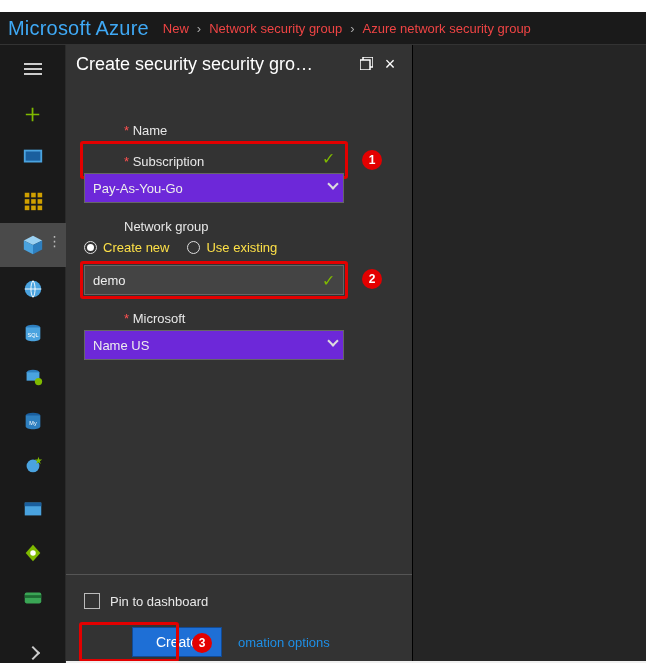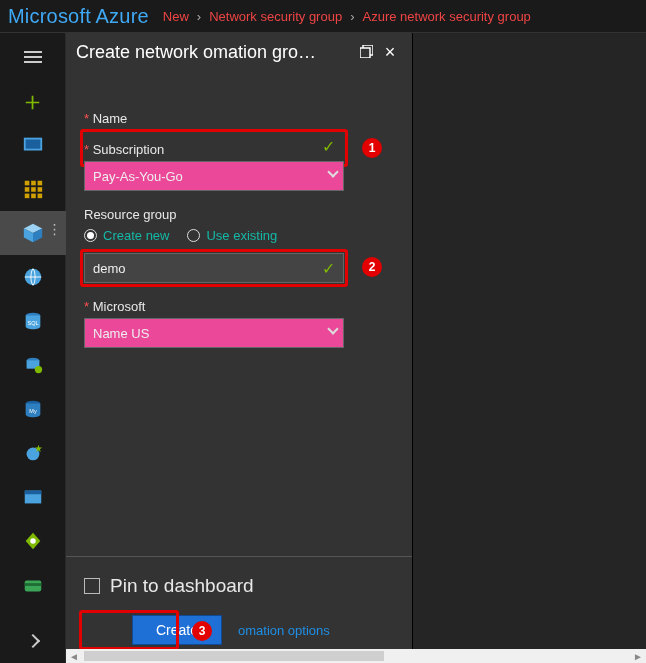--- a/index.html
+++ b/index.html
@@ -1,20 +1,20 @@
 <!DOCTYPE html>
 <html><head>
 <meta charset="utf-8">
 <style>
   * { box-sizing: border-box; margin: 0; padding: 0; font-family: "Segoe UI", Arial, sans-serif; }
   html, body { width: 646px; height: 663px; background: #fff; overflow: hidden; }
   .root { width: 646px; height: 663px; position: relative; background: #1a1a1a; }
 
   
-  .topbar { height: 33px; display: flex; align-items: center; padding: 0 8px; background: #1a1a1a; border-bottom: 1px solid #333; }
+  .topbar { height: 33px; display: flex; align-items: center; padding: 0 8px; background: #1a1a1a; border-bottom: 1px solid #333; margin-top: 12px; }
   .brand { color: #3fa9f5; font-size: 20px; font-weight: 400; letter-spacing: .2px; margin-right: 14px; white-space: nowrap; }
   .crumb-sep { color: #aaa; margin: 0 8px; font-size: 13px; }
   .crumb { color: #ef4444; font-size: 13px; white-space: nowrap; }
 
   .body { display: flex; height: 630px; }
 
   
   .rail { width: 66px; background: #1a1a1a; border-right: 1px solid #2a2a2a; display: flex; flex-direction: column; align-items: center; padding-top: 2px; }
   .rail-cell { width: 66px; height: 44px; display: flex; align-items: center; justify-content: center; position: relative; }
   .rail-cell.sel { background: #4a4a4a; }
@@ -25,44 +25,44 @@
   .rail-more { position:absolute; right:4px; top:16px; color:#bbb; font-size:14px; line-height:4px; }
 
   
   .blade-col { width: 346px; background: #333333; display:flex; flex-direction:column; }
   .blade-header { height: 40px; display:flex; align-items:center; padding: 0 10px; border-bottom: 1px solid #333333; }
   .blade-title { color:#fff; font-size:18px; font-weight:400; flex:1; overflow:hidden; text-overflow:ellipsis; white-space:nowrap; }
   .blade-icn { color:#fff; width:24px; text-align:center; font-size:15px; cursor:pointer; }
 
   .blade-body { padding: 38px 18px 10px 18px; flex:1; overflow:hidden; }
   .field { margin-bottom: 16px; position:relative; }
-  .label { color:#e8e8e8; font-size:13px; margin-bottom:4px; }
+  .label { color:#e8e8e8; font-size:13px; margin-bottom:4px;margin-left:40px; }
   .req::before { content:"* "; color:#ff5050; }
   .txt-input { width: 260px; height:30px; background:#444; border:1px solid #666; color:#eee; padding:0 28px 0 8px; font-size:13px; }
-  .sel-input { width: 260px; height:30px; background:#ec4899; border:1px solid #666; color:#eee; padding:0 28px 0 8px; font-size:13px; display:flex; align-items:center; position:relative; }
+  .sel-input { width: 260px; height:30px; background:#6d28d9; border:1px solid #666; color:#eee; padding:0 28px 0 8px; font-size:13px; display:flex; align-items:center; position:relative; }
   .chev { position:absolute; right:6px; top:6px; border: solid #ddd; border-width:0 2px 2px 0; display:inline-block; padding:3px; transform:rotate(45deg);}
   .green-check { position:absolute; left: 238px; top: 26px; color:#7fba00; font-size:16px; }
   .green-check.demo { top: 6px; }
   .hl { position:absolute; border:3px solid #e30000; border-radius:3px; pointer-events:none; }
   .hl1 { left:-4px; top:18px; width:268px; height:38px; }
   .hl2 { left:-4px; top:-4px; width:268px; height:38px; }
   .hl-btn { position:absolute; left:-5px; top:-5px; width:100px; height:40px; border:3px solid #e30000; border-radius:3px; pointer-events:none; }
 
   .callout { position:absolute; width:20px; height:20px; border-radius:50%; background:#e30000; color:#fff; font-size:12px; font-weight:bold; display:flex; align-items:center; justify-content:center; }
   .c1 { left: 278px; top:27px; }
   .c2 { left: 278px; top:4px; }
   .c3 { left: 108px; top:6px; }
 
   .radio-row { display:flex; gap:18px; margin:6px 0 10px 0; }
-  .radio { display:flex; align-items:center; gap:6px; color:#14b8a6; font-size:13px; }
+  .radio { display:flex; align-items:center; gap:6px; color:#fde047; font-size:13px; }
   .rdisc { width:13px; height:13px; border-radius:50%; border:1px solid #ddd; display:inline-flex; align-items:center; justify-content:center; }
   .rdisc.on::after { content:""; width:7px; height:7px; border-radius:50%; background:#fff; }
 
   .blade-footer { border-top:1px solid #555; padding: 18px; }
-  .pin-row { display:flex; align-items:center; gap:10px; color:#e8e8e8; font-size:19px; margin-bottom:18px; }
+  .pin-row { display:flex; align-items:center; gap:10px; color:#e8e8e8; font-size:13px; margin-bottom:18px; }
   .chk { width:16px; height:16px; border:1px solid #bbb; }
   .create-row { display:flex; align-items:center; gap:18px; position:relative;padding-left:48px; }
   .create-btn { width:90px; height:30px; background:#1e6fd6; border:1px solid #114a94; color:#fff; font-size:14px; cursor:pointer; }
   .auto-link { color:#1e8fe6; font-size:13px; white-space:nowrap; margin-left:-2px;}
 
   
   .right-dark { flex:1; background:#252525; border-left:1px solid #000; }
 
   
   .hscroll { position:absolute; left:66px; right:0; bottom:0; height:14px; background:#f0f0f0; }
@@ -176,21 +176,21 @@
           </svg>
       </div>
       <div class="rail-flex"></div>
       <div class="rail-cell">
         <span style="border:solid #ccc;border-width:0 2px 2px 0;display:inline-block;padding:4px;transform:rotate(-45deg);"></span>
       </div>
     </div>
 
     <div class="blade-col">
       <div class="blade-header">
-        <div class="blade-title">Create network omation gro…</div>
+        <div class="blade-title">Create security security gro…</div>
         <div class="blade-icn" title="Restore">
           <svg width="13" height="13" viewBox="0 0 13 13">
               <rect x="3" y="0" width="10" height="10" fill="none" stroke="#fff" stroke-width="1.5"></rect>
               <rect x="0" y="3" width="10" height="10" fill="#333" stroke="#fff" stroke-width="1.5"></rect>
             </svg>
         </div>
         <div class="blade-icn" title="Close">
           <span style="font-size:18px;">×</span>
         </div>
       </div>
@@ -206,21 +206,21 @@
 
         <div class="field">
           <div class="label req">Subscription</div>
           <div class="sel-input">
             <span>Pay-As-You-Go</span>
             <span class="chev"></span>
           </div>
         </div>
 
         <div class="field" style="margin-bottom:10px;">
-          <div class="label">Resource group</div>
+          <div class="label">Network group</div>
           <div class="radio-row">
             <label class="radio">
               <span class="rdisc on"></span>
               <span>Create new</span>
             </label>
             <label class="radio">
               <span class="rdisc"></span>
               <span>Use existing</span>
             </label>
           </div>

